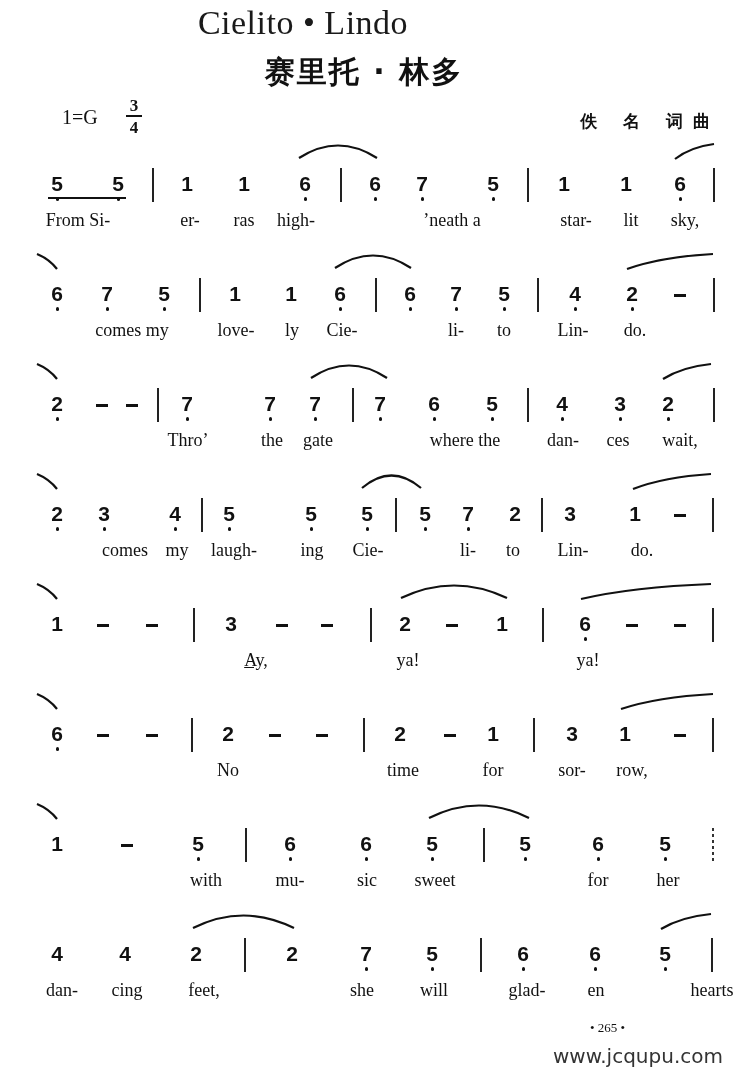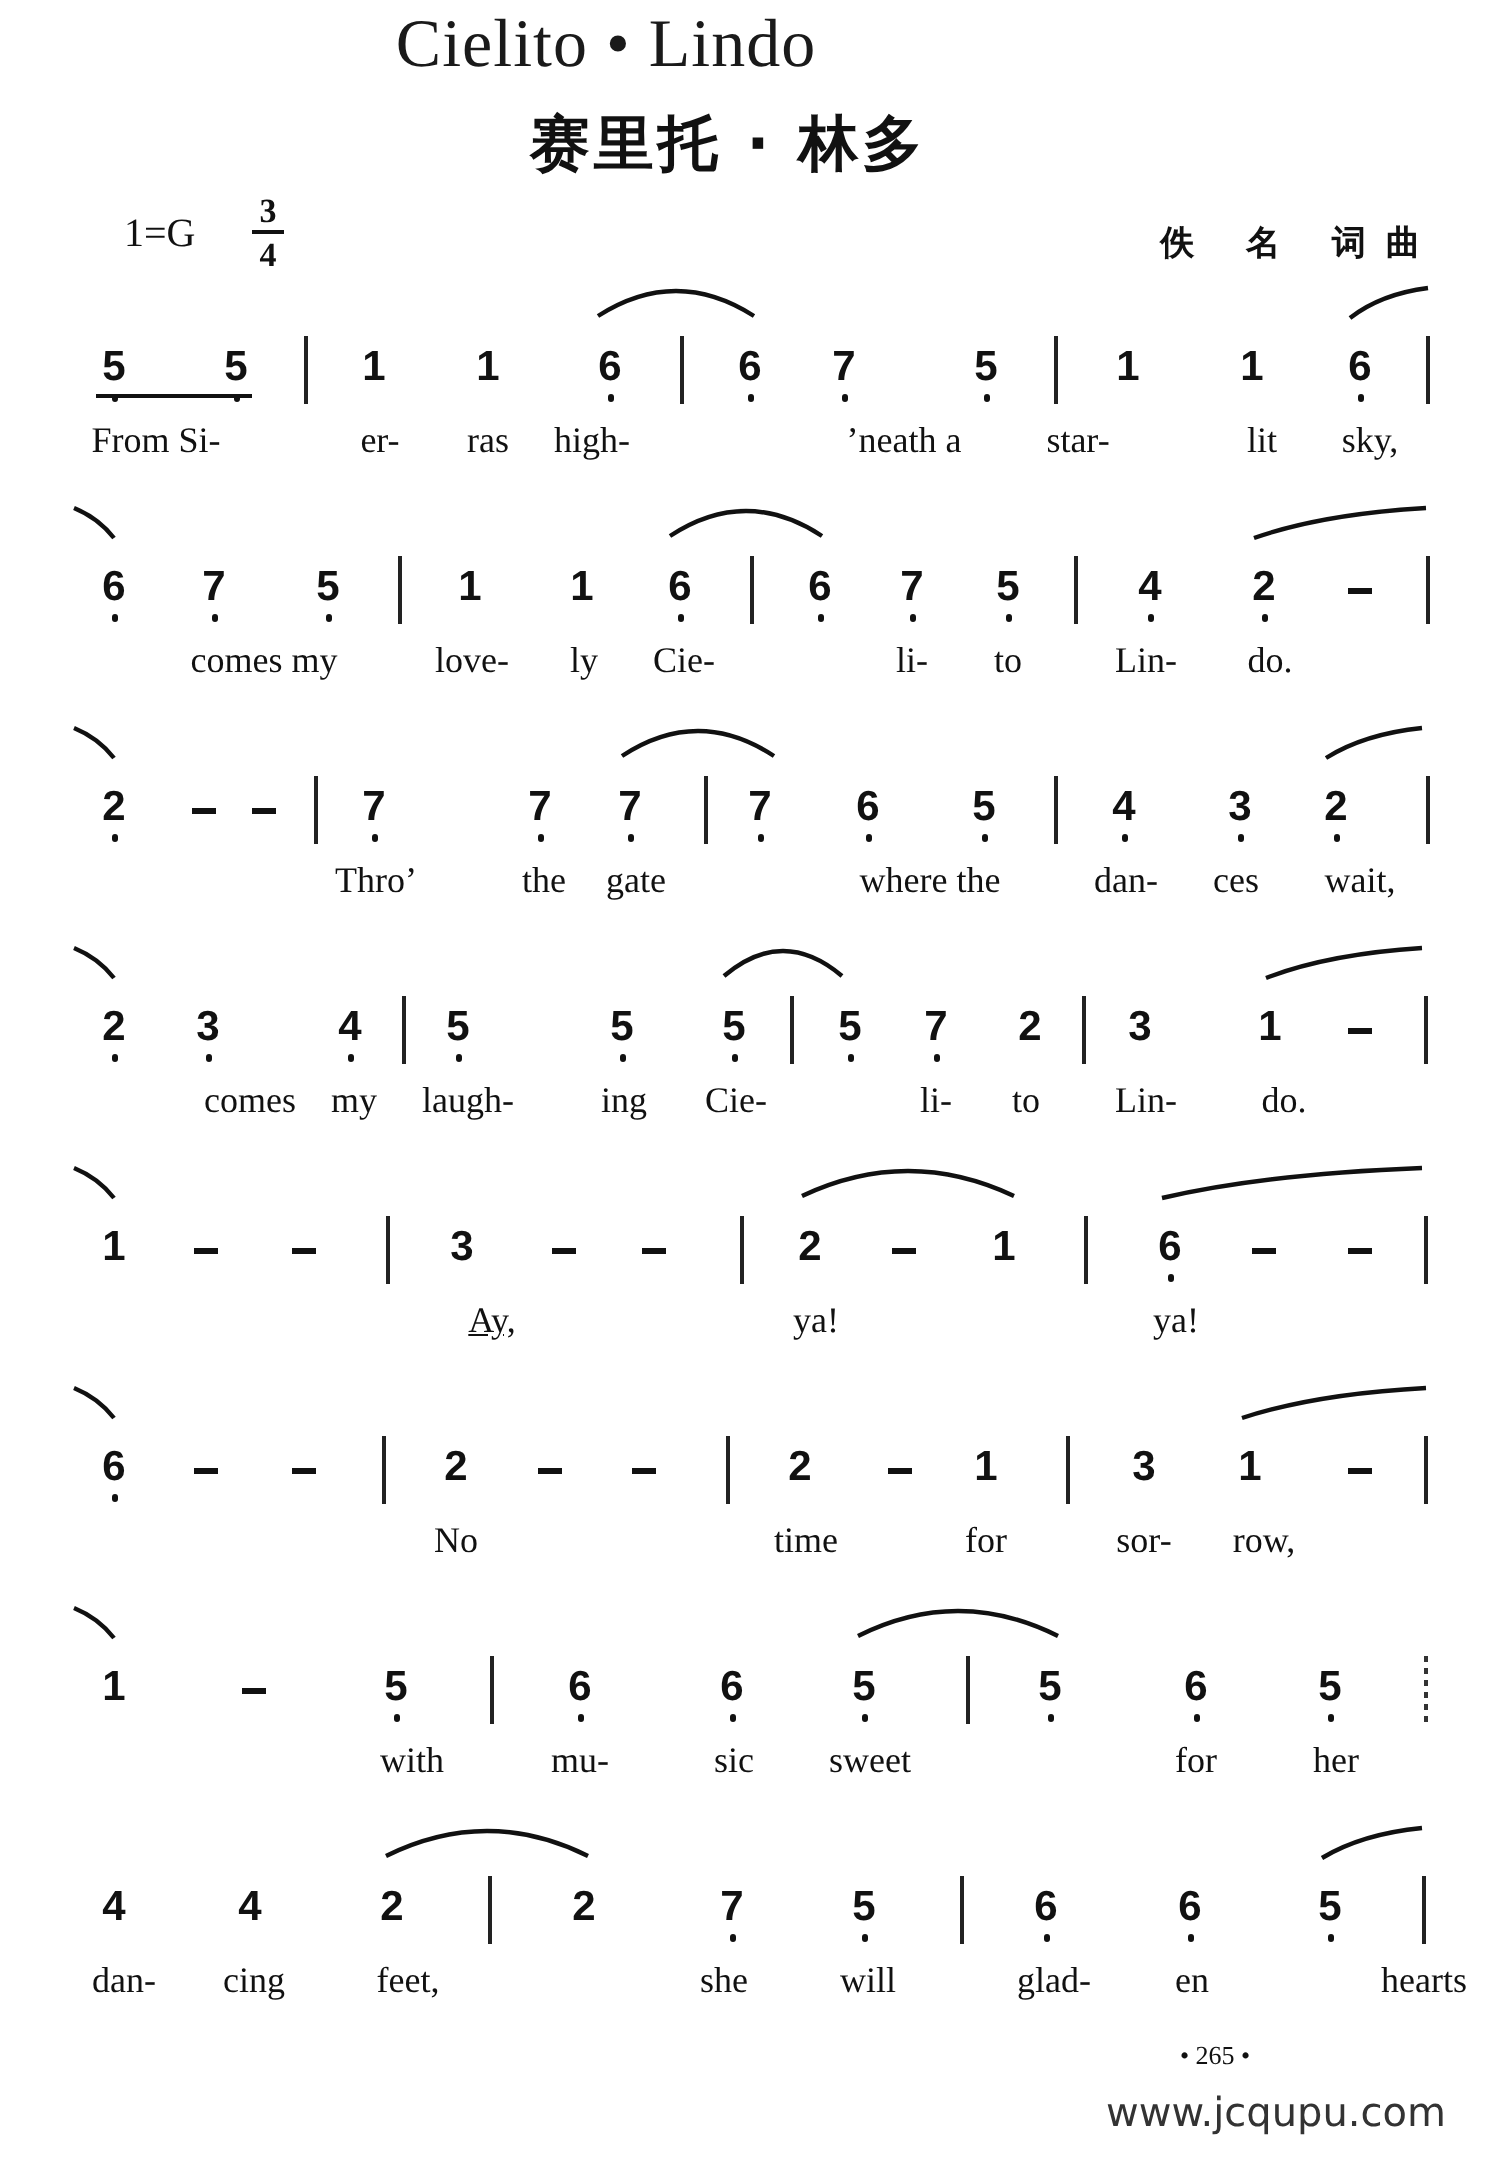--- a/index.html
+++ b/index.html
@@ -63,21 +63,21 @@
         <path d="M1 17 Q 40 -8 79 17" fill="none" stroke="#111" stroke-width="2.2"></path>
       </svg>
       <svg class="slur" width="41" height="22" style="left: 674px; top: -44px;">
         <path d="M1 18 Q 16.400000000000002 6 40 3" fill="none" stroke="#111" stroke-width="2.2"></path>
       </svg>
       <div class="lyric" style="left: 78px;">From Si-</div>
       <div class="lyric" style="left: 190px;">er-</div>
       <div class="lyric" style="left: 244px;">ras</div>
       <div class="lyric" style="left: 296px;">high-</div>
       <div class="lyric" style="left: 452px;">’neath a</div>
-      <div class="lyric" style="left: 539px;">star-</div>
+      <div class="lyric" style="left: 576px;">star-</div>
       <div class="lyric" style="left: 631px;">lit</div>
       <div class="lyric" style="left: 685px;">sky,</div>
     </div>
     <div class="row" style="top: 295px;">
       <div class="note dot" style="left: 57px;">6</div>
       <div class="note dot" style="left: 107px;">7</div>
       <div class="note dot" style="left: 164px;">5</div>
       <div class="barline" style="left: 199px;"></div>
       <div class="note" style="left: 235px;">1</div>
       <div class="note" style="left: 291px;">1</div>
@@ -198,21 +198,21 @@
       <div class="barline" style="left: 712px;"></div>
       <svg class="slur" width="22" height="22" style="left: 36px; top: -44px;">
         <path d="M1 3 Q 13.2 8 21 18" fill="none" stroke="#111" stroke-width="2.2"></path>
       </svg>
       <svg class="slur" width="108" height="22" style="left: 400px; top: -44px;">
         <path d="M1 17 Q 54 -8 107 17" fill="none" stroke="#111" stroke-width="2.2"></path>
       </svg>
       <svg class="slur" width="132" height="22" style="left: 580px; top: -44px;">
         <path d="M1 18 Q 52.800000000000004 6 131 3" fill="none" stroke="#111" stroke-width="2.2"></path>
       </svg>
-      <div class="lyric" style="left: 246px; text-decoration: underline;">Ay,</div>
+      <div class="lyric" style="left: 256px; text-decoration: underline;">Ay,</div>
       <div class="lyric" style="left: 408px;">ya!</div>
       <div class="lyric" style="left: 588px;">ya!</div>
     </div>
     <div class="row" style="top: 735px;">
       <div class="note dot" style="left: 57px;">6</div>
       <div class="dash" style="left: 103px;"></div>
       <div class="dash" style="left: 152px;"></div>
       <div class="barline" style="left: 191px;"></div>
       <div class="note" style="left: 228px;">2</div>
       <div class="dash" style="left: 275px;"></div>

